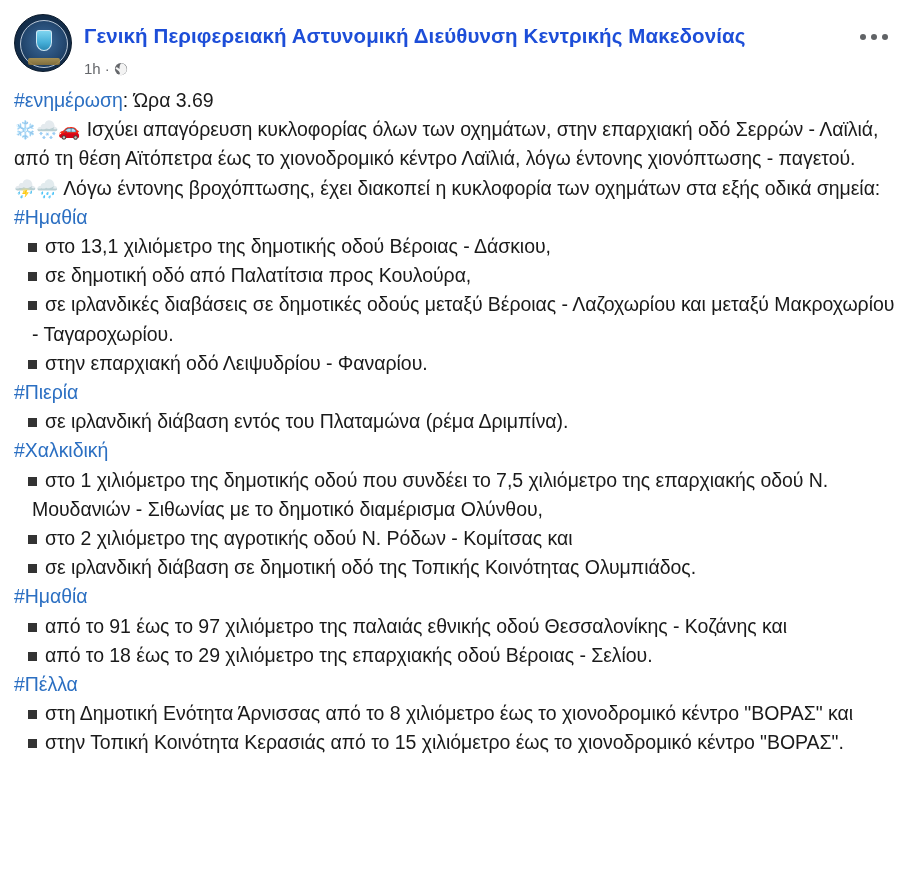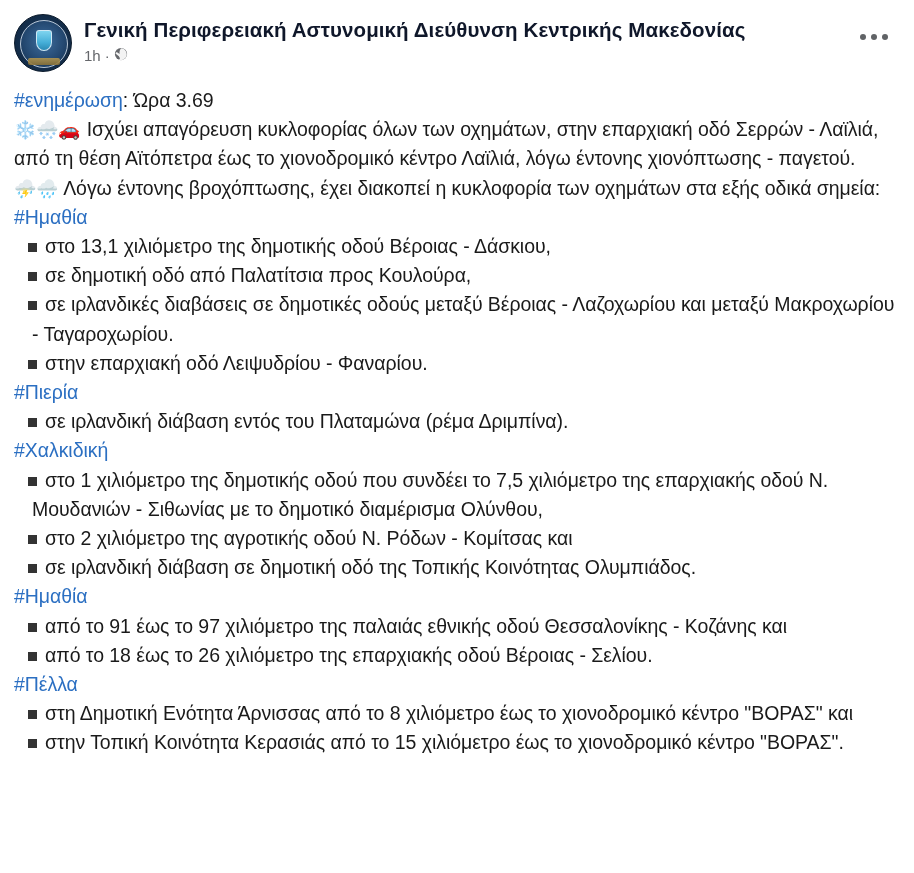--- a/index.html
+++ b/index.html
@@ -95,29 +95,30 @@
     display: flex;
     flex-direction: column;
     justify-content: flex-start;
     padding-top: 4px;
     min-width: 0;
   }
   .page-name {
     font-size: 20.5px;
     font-weight: bold;
     line-height: 24px;
-    color: #0f172a;
+    color: #1d4ed8;
     letter-spacing: .1px;
     white-space: nowrap;
+    margin-top: 6px;
   }
   .meta-row {
     display: flex;
-    align-items: flex-start;
+    align-items: center;
     gap: 4px;
-    margin-top: 5px;
+    margin-top: 12px;
     font-size: 15px;
     color: #65676b;
     line-height: 18px;
   }
   .meta-dot { color: #65676b; font-size: 15px; }
   .globe-icon {
     width: 14px; height: 14px;
     display: inline-block;
     vertical-align: -2px;
   }
@@ -267,21 +268,21 @@
     </div>
 
 
     <div class="line">
       <span class="section-head">#Ημαθία</span>
     </div>
     <div class="line bullet-line">
       <span class="sq"></span><span>από το 91 έως το 97 χιλιόμετρο της παλαιάς εθνικής οδού Θεσσαλονίκης - Κοζάνης και</span>
     </div>
     <div class="line bullet-line">
-      <span class="sq"></span><span>από το 18 έως το 26 χιλιόμετρο της επαρχιακής οδού Βέροιας - Σελίου.</span>
+      <span class="sq"></span><span>από το 18 έως το 29 χιλιόμετρο της επαρχιακής οδού Βέροιας - Σελίου.</span>
     </div>
 
     <div class="line">
       <span class="section-head">#Πέλλα</span>
     </div>
     <div class="line bullet-line">
       <span class="sq"></span><span>στη Δημοτική Ενότητα Άρνισσας από το 8 χιλιόμετρο έως το χιονοδρομικό κέντρο "ΒΟΡΑΣ" και</span>
     </div>
     <div class="line bullet-line">
       <span class="sq"></span><span>στην Τοπική Κοινότητα Κερασιάς από το 15 χιλιόμετρο έως το χιονοδρομικό κέντρο "ΒΟΡΑΣ".</span>

